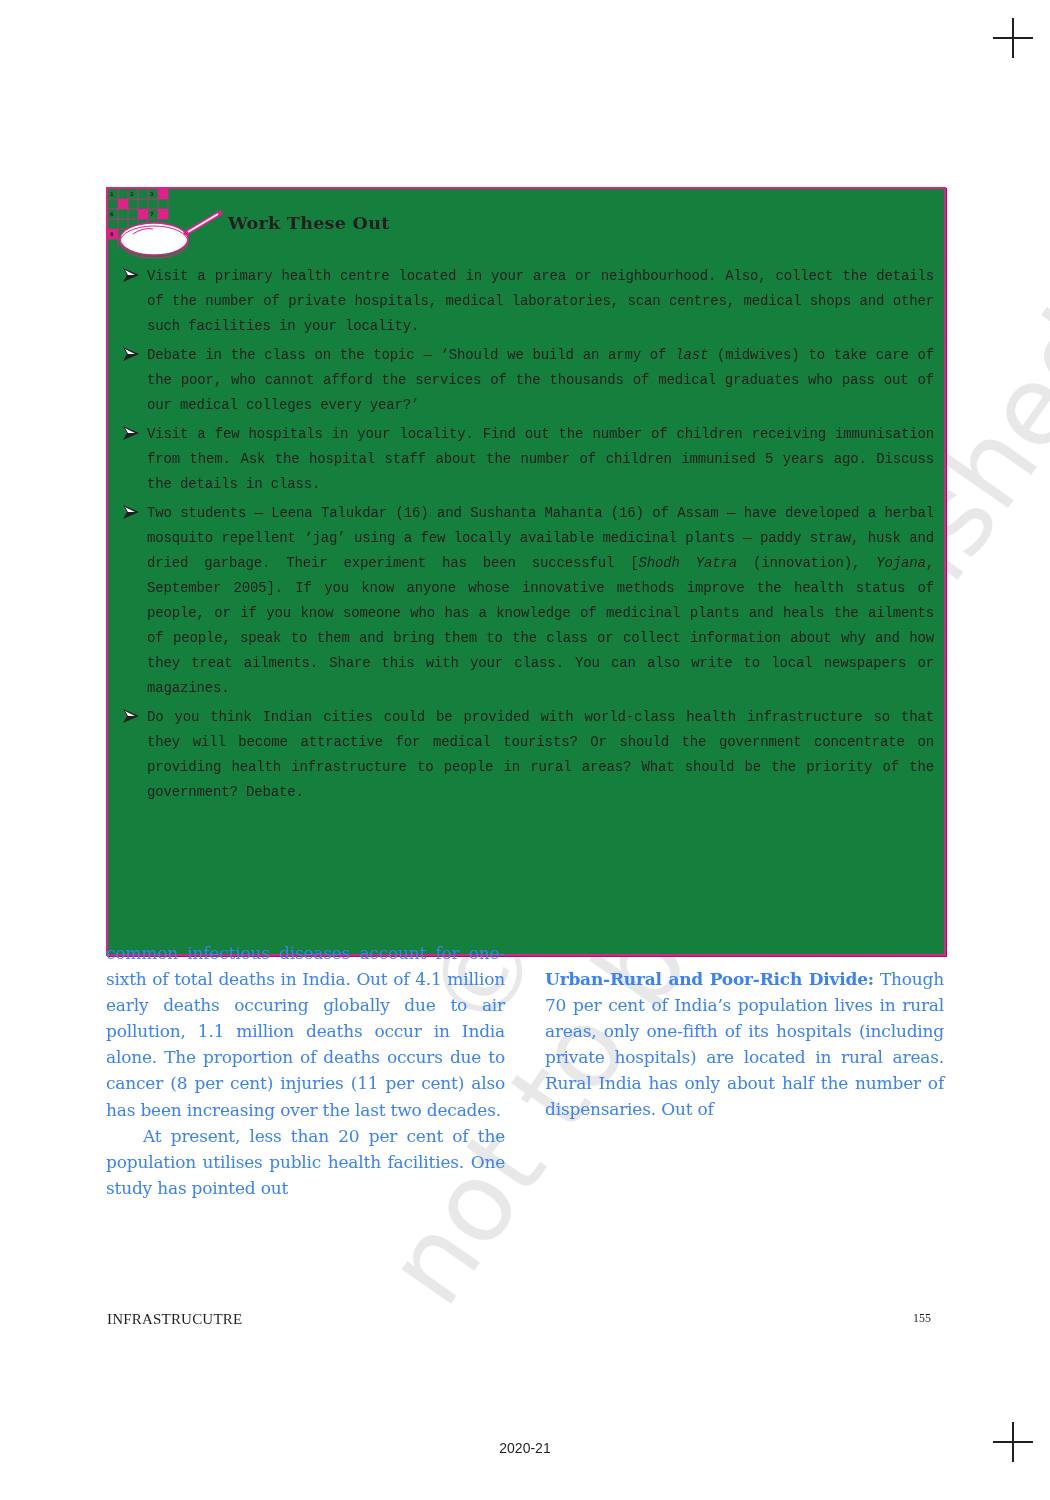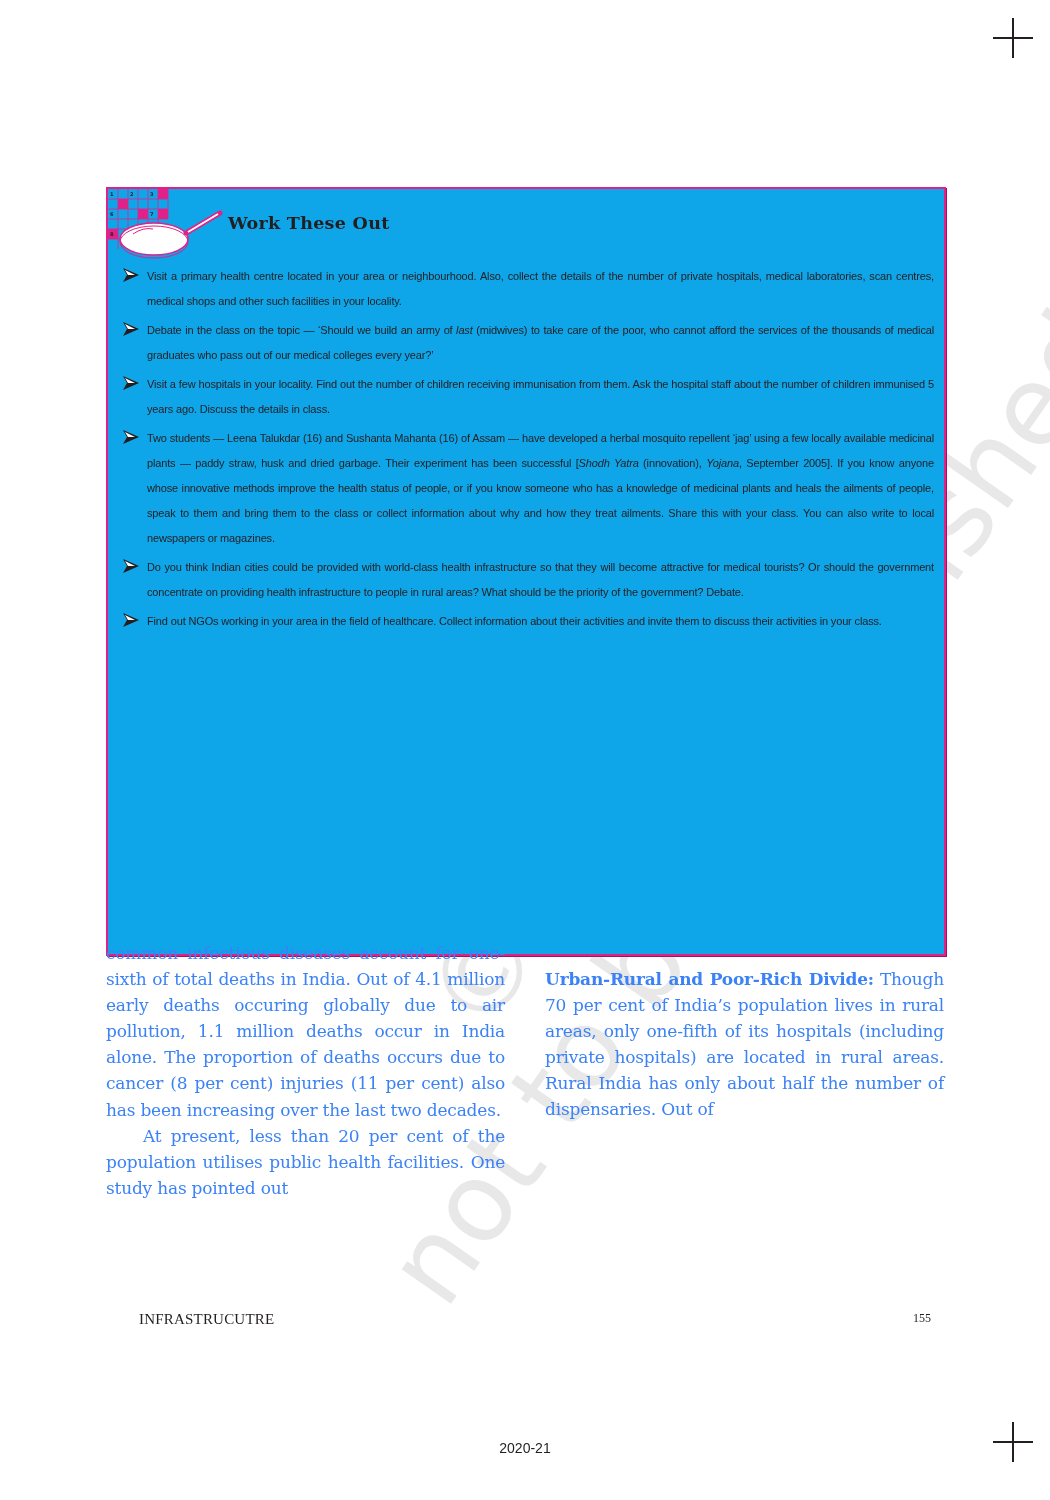--- a/index.html
+++ b/index.html
@@ -8,53 +8,53 @@
 
   .crop-mark { position: absolute; width: 40px; height: 40px; }
   .crop-mark::before, .crop-mark::after { content: ""; position: absolute; background: #231f20; }
   .crop-mark::before { left: 19px; top: 0; width: 2px; height: 40px; }
   .crop-mark::after { left: 0; top: 19px; width: 40px; height: 2px; }
   .crop-top { left: 993px; top: 18px; }
   .crop-bottom { left: 993px; top: 1422px; }
 
   .activity-box {
     position: absolute; left: 106px; top: 187px; width: 840px; height: 769px;
-    background: #0ea5e9; border: 2px solid #e0218a; box-shadow: 1px 1px 0 #9b1460;
+    background: #15803d; border: 2px solid #e0218a; box-shadow: 1px 1px 0 #9b1460;
   }
   .box-header { position: absolute; left: 0; top: 0; height: 70px; width: 100%; }
   .header-icon { position: absolute; left: 0; top: 0; width: 120px; height: 70px; }
   .box-title {
     position: absolute; left: 120px; top: 24px;
     font-family: "DejaVu Serif", serif; font-weight: bold; font-size: 17.5px; letter-spacing: 0.3px; color: #231f20;
   }
 
   .activity-list { position: absolute; left: 14px; top: 75px; width: 812px; list-style: none; }
   .activity-item { position: relative; padding-left: 25px; margin-bottom: 4px; }
   .bullet-arrow { position: absolute; left: 0; top: 3px; width: 18px; height: 16px; }
   .activity-text {
-    font-family: Liberation Sans, sans-serif; font-size: 11px; line-height: 25px;
+    font-family: Liberation Mono, monospace; font-size: 14px; line-height: 25px;
     text-align: justify; text-align-last: left; color: #231f20; letter-spacing: -0.15px;
   }
   .activity-text i { font-style: italic; }
 
   .col {
     position: absolute; top: 940px; width: 399px;
     font-family: "DejaVu Serif", serif; font-size: 17px; line-height: 26.1px;
     text-align: justify; color: #3b82f6; letter-spacing: -0.2px;
   }
   .col-left { left: 106px; }
   .col-right { left: 545px; }
   .col p { margin: 0; }
   .indent { text-indent: 37px; }
   .gap { margin-top: 26px !important; }
   .subhead { font-weight: bold; }
 
   .footer-left {
     position: absolute; left: 107px; top: 1311px;
-    font-family: "Liberation Serif", serif; font-size: 15px; color: #231f20; letter-spacing: 0.2px; margin-left: 32px;
+    font-family: "Liberation Serif", serif; font-size: 15px; color: #231f20; letter-spacing: 0.2px;
   }
   .footer-right {
     position: absolute; left: 913px; top: 1311px;
     font-family: "Liberation Serif", serif; font-size: 12px; color: #231f20;
   }
   .year-label {
     position: absolute; left: 0; width: 1050px; top: 1440px; text-align: center;
     font-family: "Liberation Sans", sans-serif; font-size: 14px; color: #231f20;
   }
 
@@ -144,27 +144,20 @@
         </svg>
         <div class="activity-text"><span>Two students — Leena Talukdar (16) and Sushanta Mahanta (16) of Assam — have developed a herbal mosquito repellent ‘jag’ using a few locally available medicinal plants — paddy straw, husk and dried garbage. Their experiment has been successful [</span><i>Shodh Yatra</i><span>  (innovation), </span><i>Yojana</i><span>, September 2005]. If you know anyone whose innovative methods improve the health status of people, or if you know someone who has a knowledge of medicinal plants and heals the ailments of people, speak to them and bring them to the class or collect information about why and how they treat ailments. Share this with your class. You can also write to local newspapers or magazines.</span></div>
       </li>
       <li class="activity-item">
         <svg class="bullet-arrow" viewBox="0 0 18 16">
           <path d="M1 1 L17 8 L1 15 L5 8 Z" fill="#231f20"></path>
           <path d="M3 3 L13 8 L6 8 Z" fill="#ffffff"></path>
         </svg>
         <div class="activity-text"><span>Do you think Indian cities could be provided with world-class health infrastructure so that they will become attractive for medical tourists? Or should the government concentrate on providing health infrastructure to people in rural areas? What should be the priority of the government? Debate.</span></div>
       </li>
-      <li class="activity-item">
-        <svg class="bullet-arrow" viewBox="0 0 18 16">
-          <path d="M1 1 L17 8 L1 15 L5 8 Z" fill="#231f20"></path>
-          <path d="M3 3 L13 8 L6 8 Z" fill="#ffffff"></path>
-        </svg>
-        <div class="activity-text"><span>Find out NGOs working in your area in the field of healthcare. Collect  information about their activities and invite them to discuss their activities in your class.</span></div>
-      </li>
     </ul>
 </section>
 
 <div class="col col-left">
   <p>common infectious diseases account for one-sixth of total deaths in India. Out of 4.1 million early deaths occuring globally due to air pollution, 1.1 million deaths occur in India alone. The proportion of deaths occurs due to cancer (8 per cent) injuries (11 per cent) also has been increasing over the last two decades.</p>
   <p class="indent">At present, less than 20 per cent of the population utilises public health facilities. One study has pointed out</p>
 </div>
 
 <div class="col col-right">
   <p class="gap"><span class="subhead">Urban-Rural and Poor-Rich Divide:</span><span> Though 70 per cent of India’s population lives in rural areas, only one-fifth of its hospitals (including private hospitals) are located in rural areas. Rural India has only about half the number of dispensaries. Out of</span></p>

